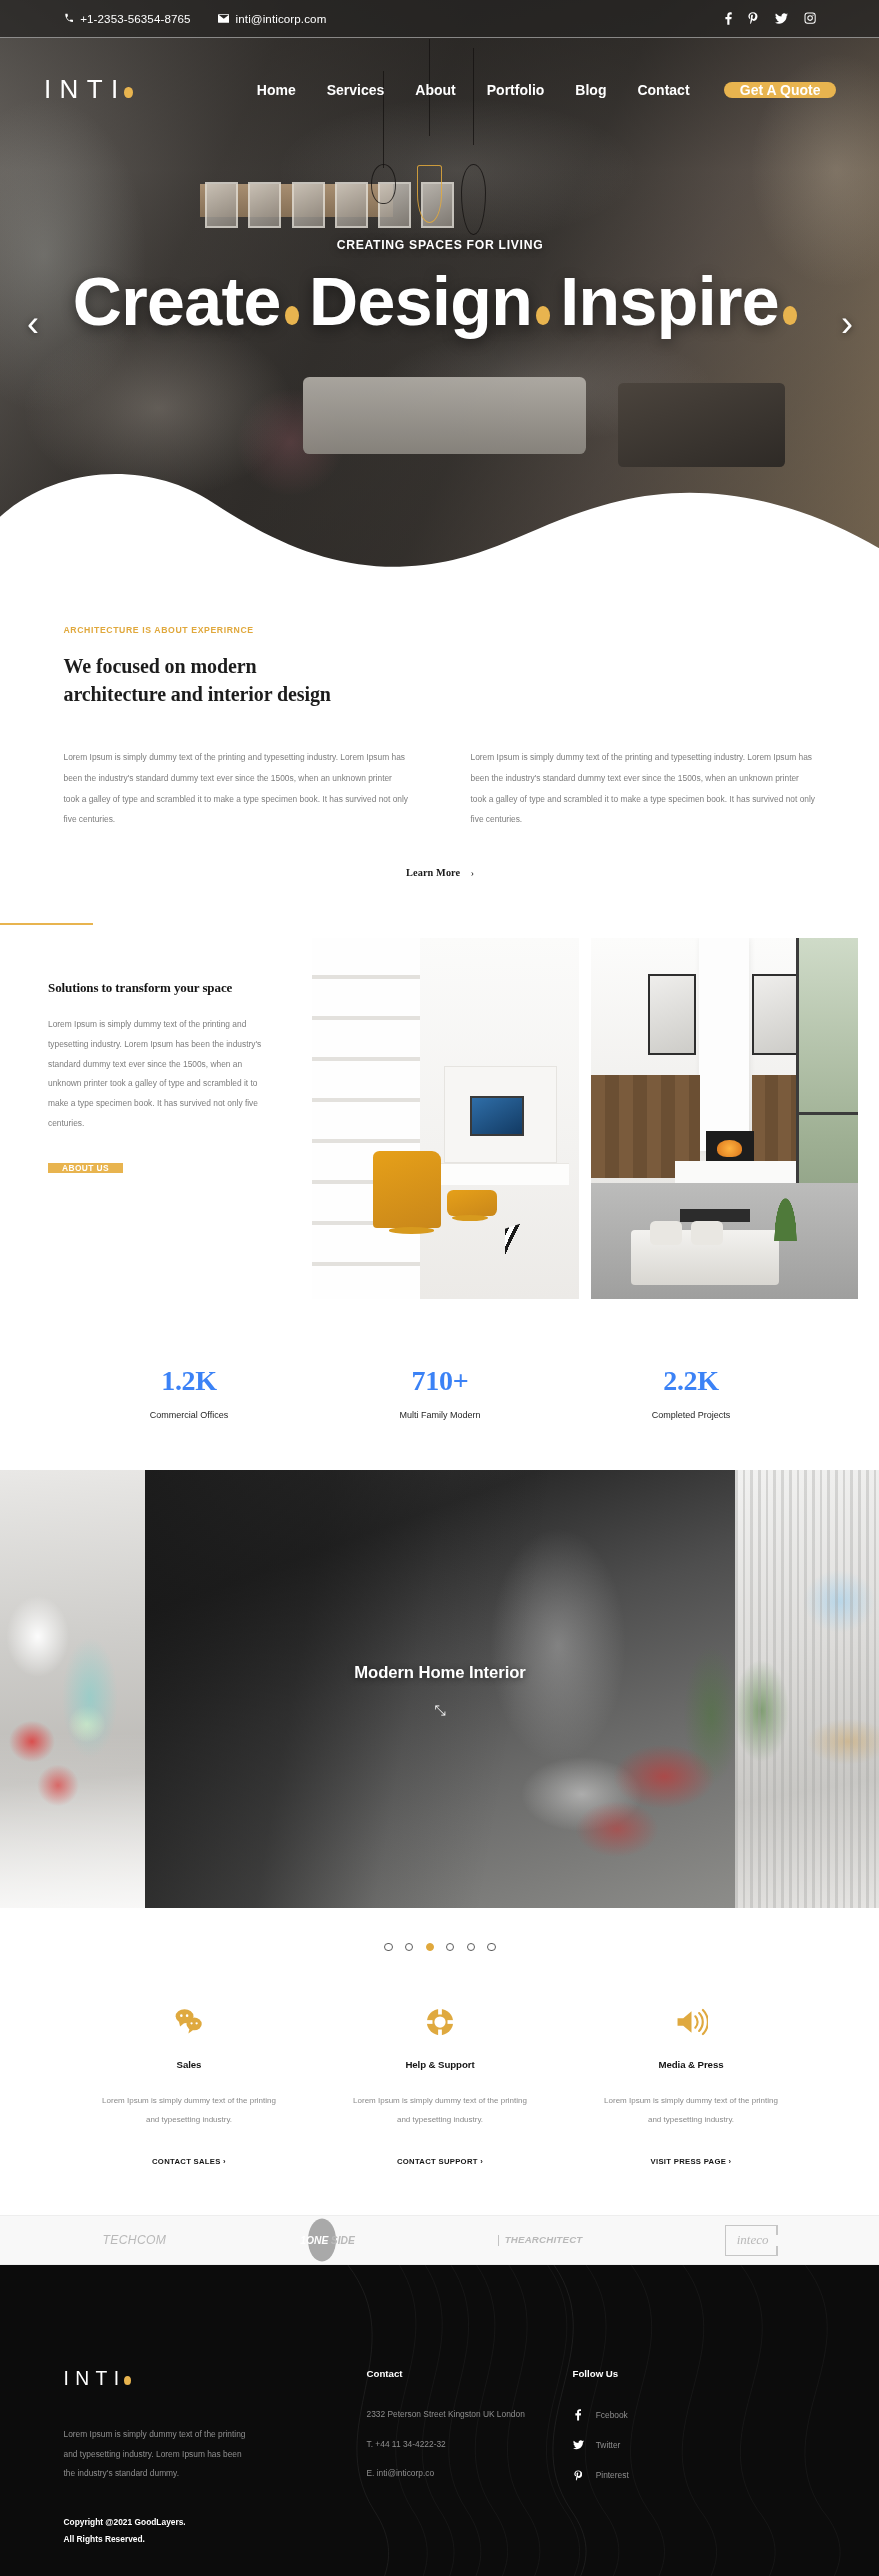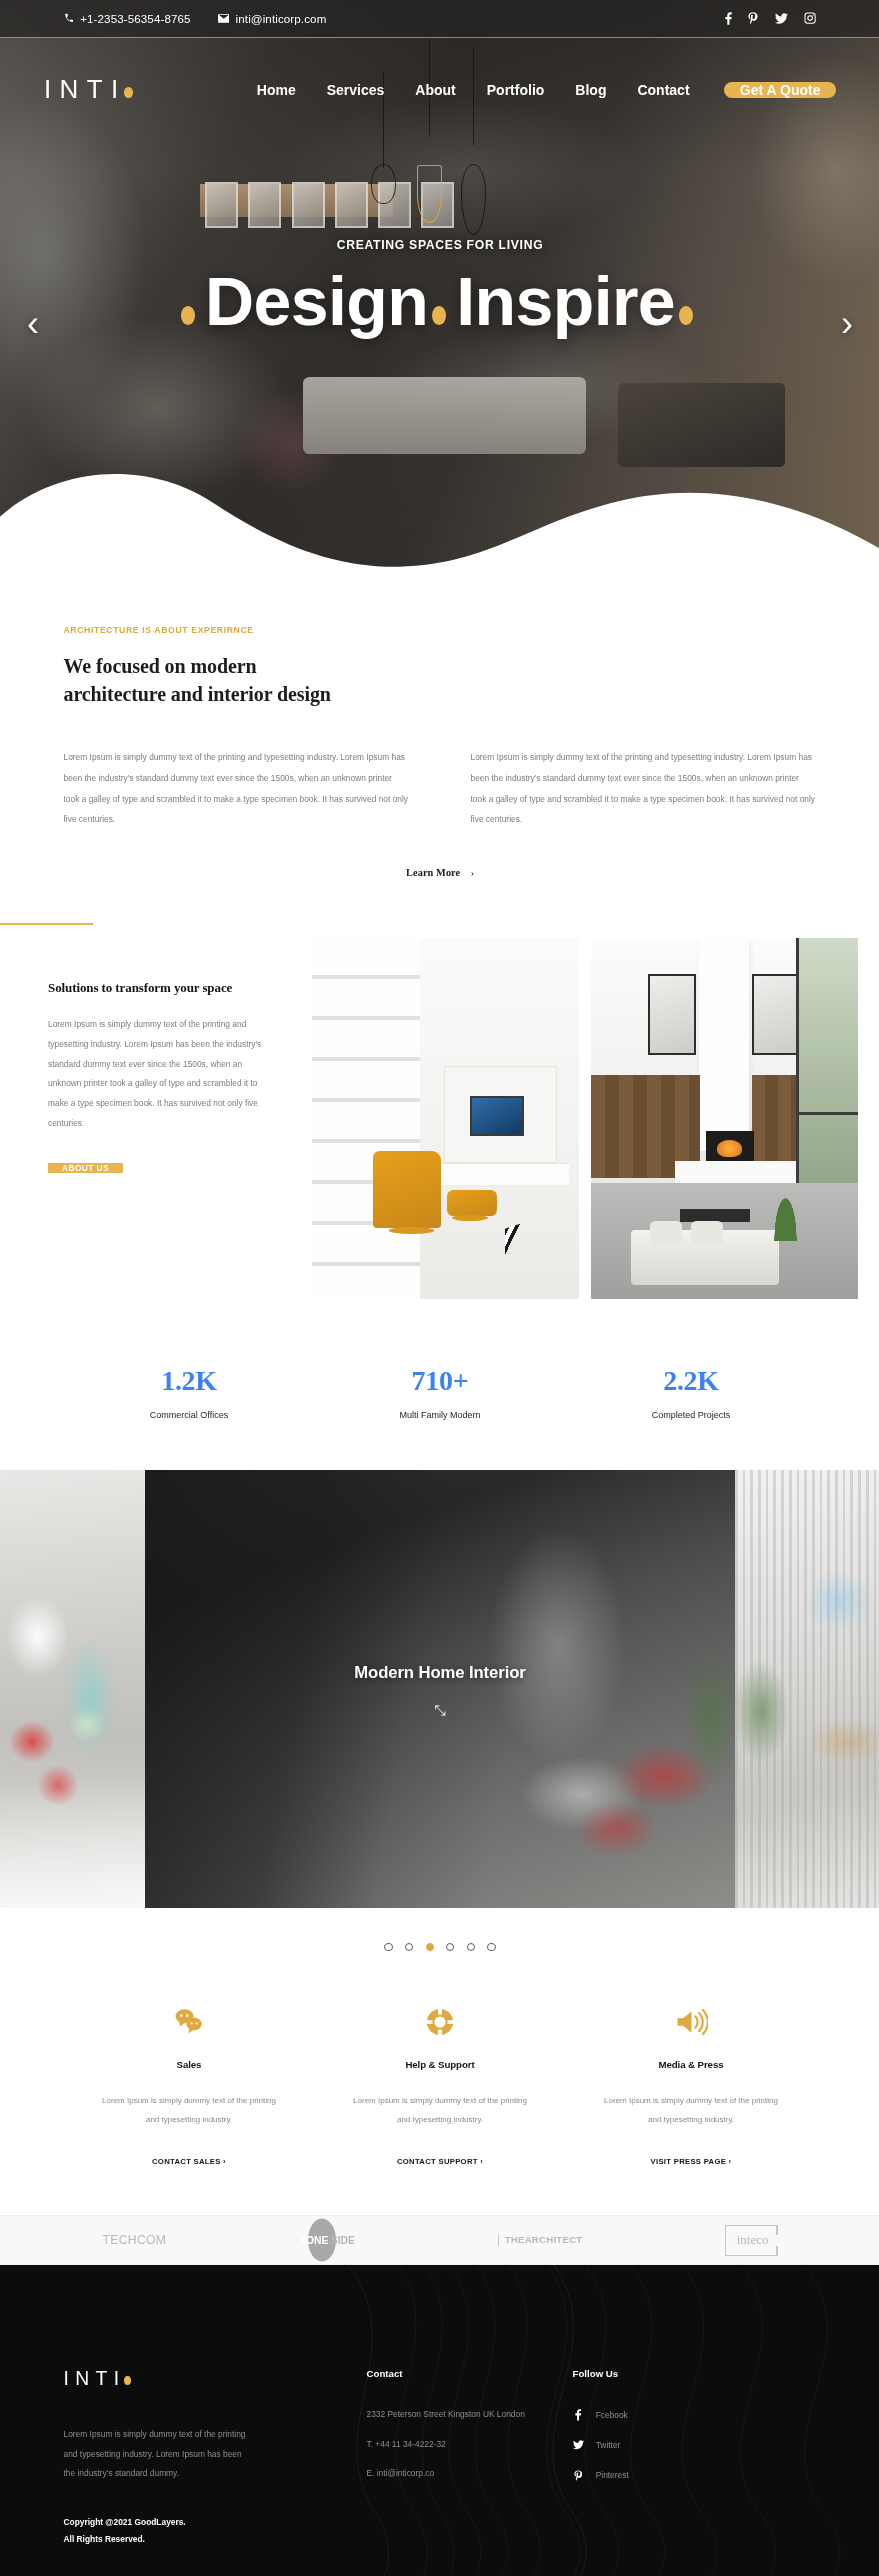--- a/index.html
+++ b/index.html
@@ -448,21 +448,21 @@
   .clients{
     width:880px; background:#f8f8f8;
     border-top:0.6px solid #eeeeee; border-bottom:0.6px solid #eeeeee;
     height:50px;
   }
   .clients-inner{
     width:753px; margin:0 auto; height:100%;
     display:flex; align-items:center; justify-content:space-between;
     padding:0 39px;
   }
-  .cl{ color:#b9b9b9; display:flex; align-items:center; }
+  .cl{ color:#b9b9b9; display:flex; align-items:center;font-style:italic; }
   .cl-techcom{ font-size:12.2px; font-weight:700; letter-spacing:0.3px; }
   .cl-techcom span{ font-weight:400; }
   .cl-oneside{ position:relative; padding-left:18px; font-size:10.3px; font-weight:700; }
   .cl-oneside .ell{
     position:absolute; left:-1.3px; top:50%; transform:translateY(-50%);
     width:28px; height:43px; border-radius:50%; background:#a9a9a9;
   }
   .cl-oneside .t1{ position:relative; z-index:2; color:#fff; margin-left:-27px; }
   .cl-oneside .t2{ position:relative; z-index:2; color:#b9b9b9; margin-left:2.6px; }
   .cl-arch{
@@ -606,20 +606,21 @@
           <a href="#">Blog</a>
           <a href="#">Contact</a>
           <a href="#" class="btn-quote">Get A Quote</a>
         </nav>
       </div>
     </div>
 
     <div class="hero-copy">
       <div class="hero-kicker">CREATING SPACES FOR LIVING</div>
       <div class="hero-title">
+        <span class="w">Create</span>
         <span class="hdot"></span>
         <span class="w">Design</span>
         <span class="hdot"></span>
         <span class="w">Inspire</span>
         <span class="hdot"></span>
       </div>
     </div>
 
     <div class="hero-arrow left">‹</div>
     <div class="hero-arrow right">›</div>

